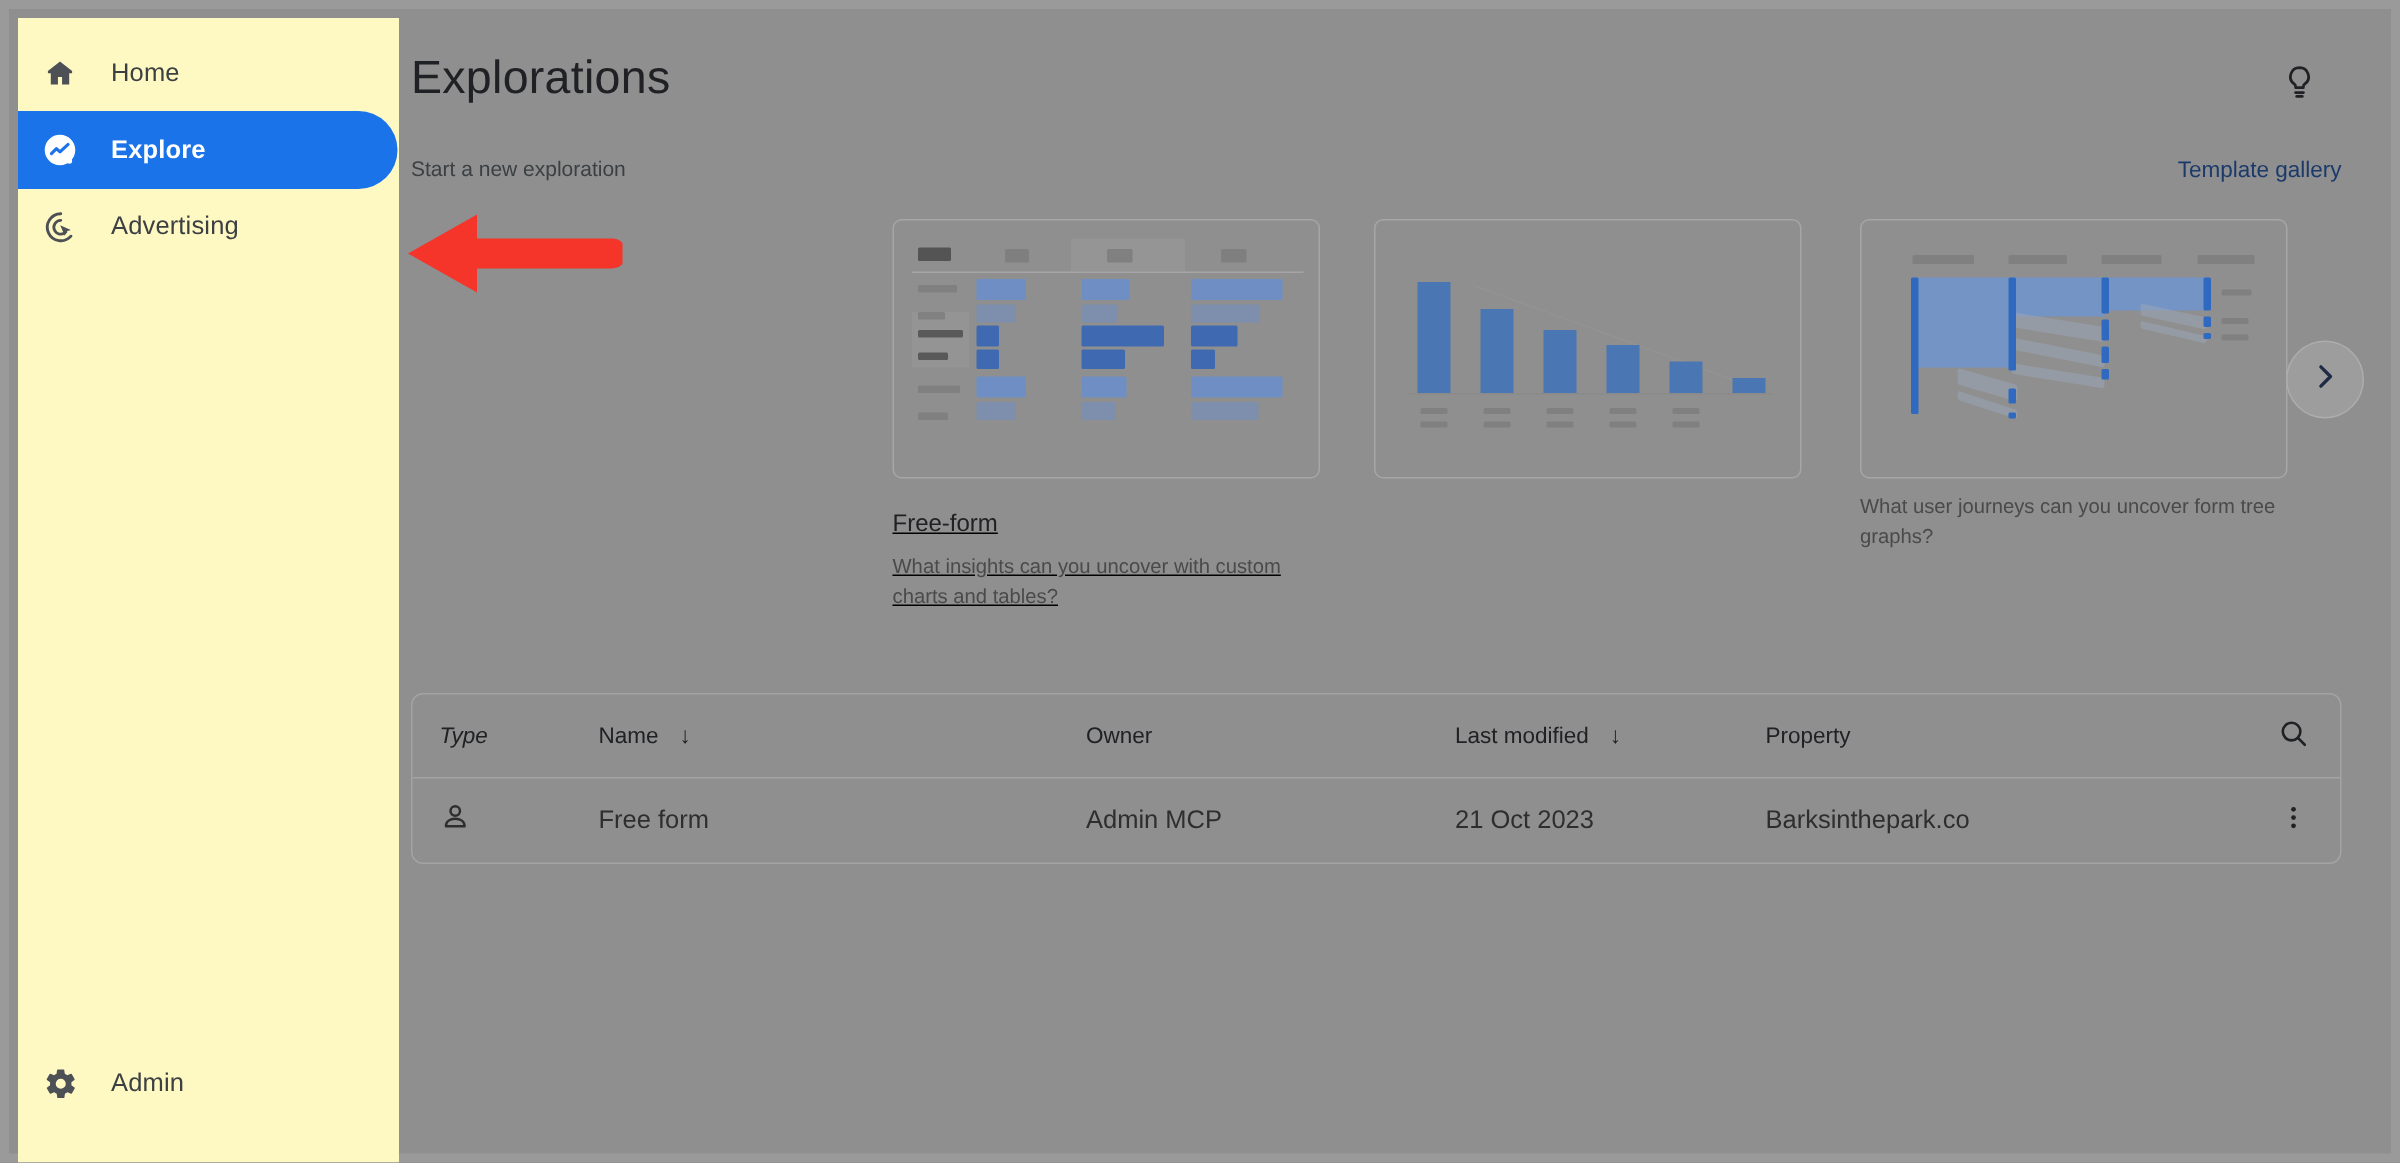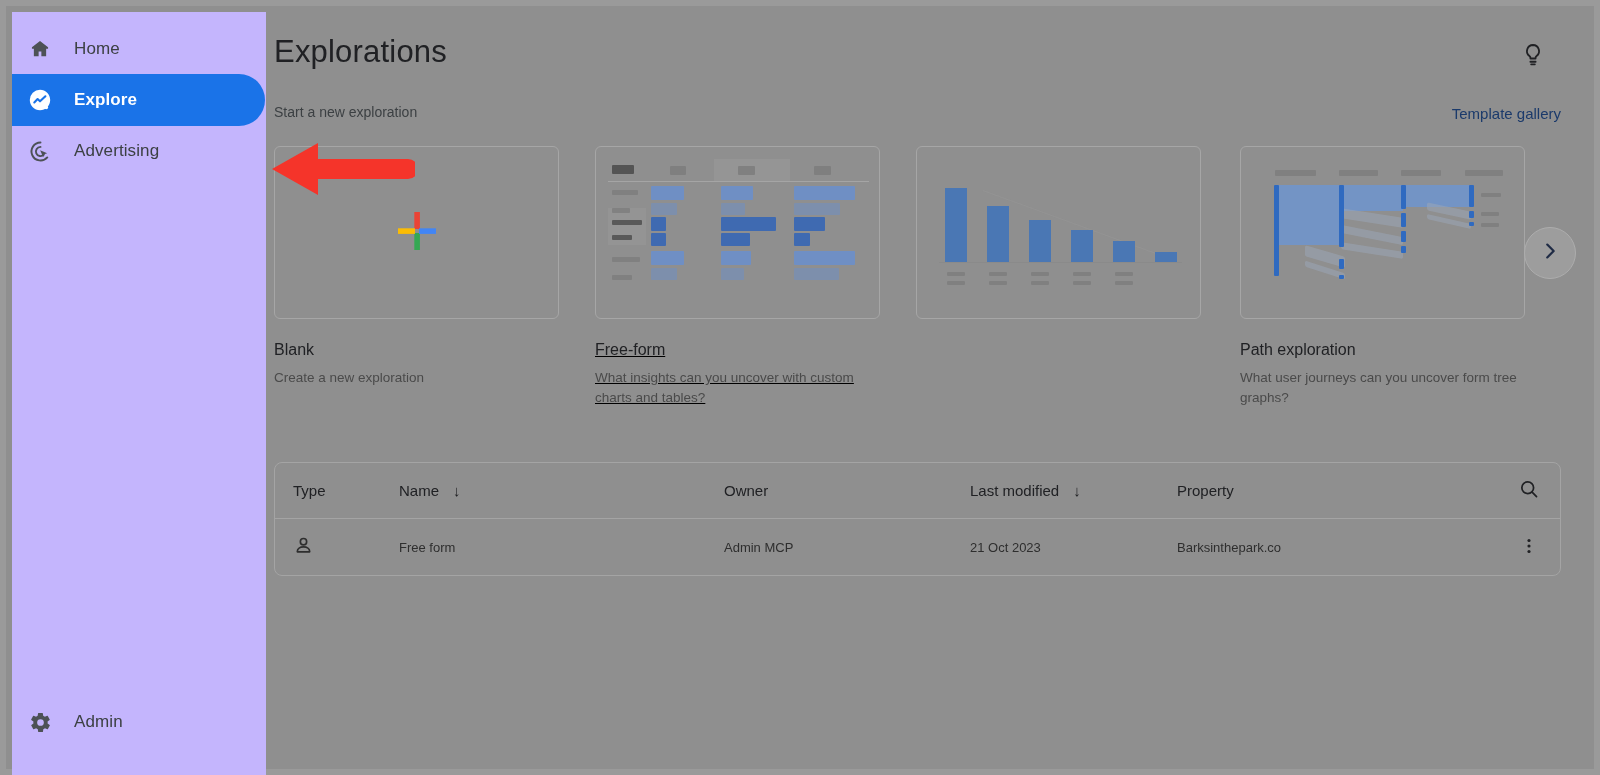--- a/index.html
+++ b/index.html
@@ -15,21 +15,21 @@
   .page {
     position:absolute; inset:0;
     background:#8f8f8f;
     border:6px solid #9a9a9a;
   }
 
   
   .sidebar {
     position:absolute; left:6px; top:6px;
     width:254px; height:763px;
-    background:#c4b5fd;
+    background:#fef9c3;
     z-index:5;
     display:flex; flex-direction:column;
     justify-content:space-between;
   }
   .nav-top { padding-top:12px; }
   .nav-item {
     display:flex; align-items:center;
     height:50px;
     padding-left:10px;
     cursor:pointer;
@@ -128,22 +128,22 @@
 
   
   .table {
     position:absolute; left:8px; top:450px; right:27px;
     border:1px solid #a4a4a4; border-radius:8px;
     overflow:hidden;
   }
   .trow { display:flex; align-items:center; height:56px; position:relative; }
   .thead { border-bottom:1px solid #a4a4a4; }
   .thead .th { font-size:15px; color:#202124; display:flex; align-items:center; gap:14px; }
-  .tbody .td { font-size:13px; color:#2e2e2e; }
-  .col-type   { width:124px; padding-left:18px; }
+  .tbody .td { font-size:17px; color:#2e2e2e; }
+  .col-type   { width:124px; padding-left:18px;font-style:italic; }
   .col-name   { width:285px; }
   .col-owner  { width:246px;margin-left:40px; }
   .col-mod    { width:207px; }
   .col-prop   { flex:1; }
   .col-act    { width:62px; display:flex; justify-content:center; }
 
   
   .red-arrow { position:absolute; left:264px; top:131px; z-index:30; }
 </style>
 </head>
@@ -212,34 +212,20 @@
           <line x1="10.3" y1="20.6" x2="13.7" y2="20.6" stroke-linecap="round"></line>
         </svg>
       </span>
     </div>
 
     <div class="section-sub">Start a new exploration</div>
     <div class="tpl-gallery">Template gallery</div>
 
     <div class="cards">
 
-      <div class="card card-0">
-        <div class="thumb">
-          <div class="plus-wrap">
-            <svg width="46" height="46" viewBox="0 0 46 46">
-              <rect x="20.3" y="4" width="5.6" height="17" fill="#ea4335"></rect>
-              <rect x="20.3" y="25" width="5.6" height="17" fill="#34a853"></rect>
-              <rect x="4" y="20.3" width="17" height="5.6" fill="#fbbc04"></rect>
-              <rect x="25" y="20.3" width="17" height="5.6" fill="#4285f4"></rect>
-            </svg>
-          </div>
-        </div>
-        <div class="c-title">Blank</div>
-        <div class="c-desc">Create a new exploration</div>
-      </div>
 
       <div class="card card-1">
         <div class="thumb">
           <div class="ff">
             <div class="colhl" style="left:106px;width:76px;"></div>
             <div class="hdr-cell" style="left:4px;top:6px;width:22px;background:#4a4a4a;"></div>
             <div class="hdr-cell" style="left:62px;top:7px;width:16px;"></div>
             <div class="hdr-cell" style="left:130px;top:7px;width:17px;"></div>
             <div class="hdr-cell" style="left:206px;top:7px;width:17px;"></div>
             <div class="rule" style="top:22px;"></div>
@@ -335,21 +321,20 @@
             <div class="node" style="left:160px;top:99px;width:5px;height:7px;"></div>
             <div class="node" style="left:228px;top:38px;width:5px;height:22px;"></div>
             <div class="node" style="left:228px;top:64px;width:5px;height:7px;"></div>
             <div class="node" style="left:228px;top:75px;width:5px;height:4px;"></div>
 
             <div class="leg" style="left:240px;top:46px;width:20px;"></div>
             <div class="leg" style="left:240px;top:65px;width:18px;"></div>
             <div class="leg" style="left:240px;top:76px;width:18px;"></div>
           </div>
         </div>
-        <div class="c-title">Path exploration</div>
         <div class="c-desc">What user journeys can you uncover form tree graphs?</div>
       </div>
     </div>
 
     <div class="carousel-next">
       <span>
         <svg width="22" height="22" viewBox="0 0 24 24" fill="none" stroke="#1f2b45" stroke-width="2.4" stroke-linecap="round" stroke-linejoin="round">
           <polyline points="9,5 16,12 9,19"></polyline>
         </svg>
       </span>

